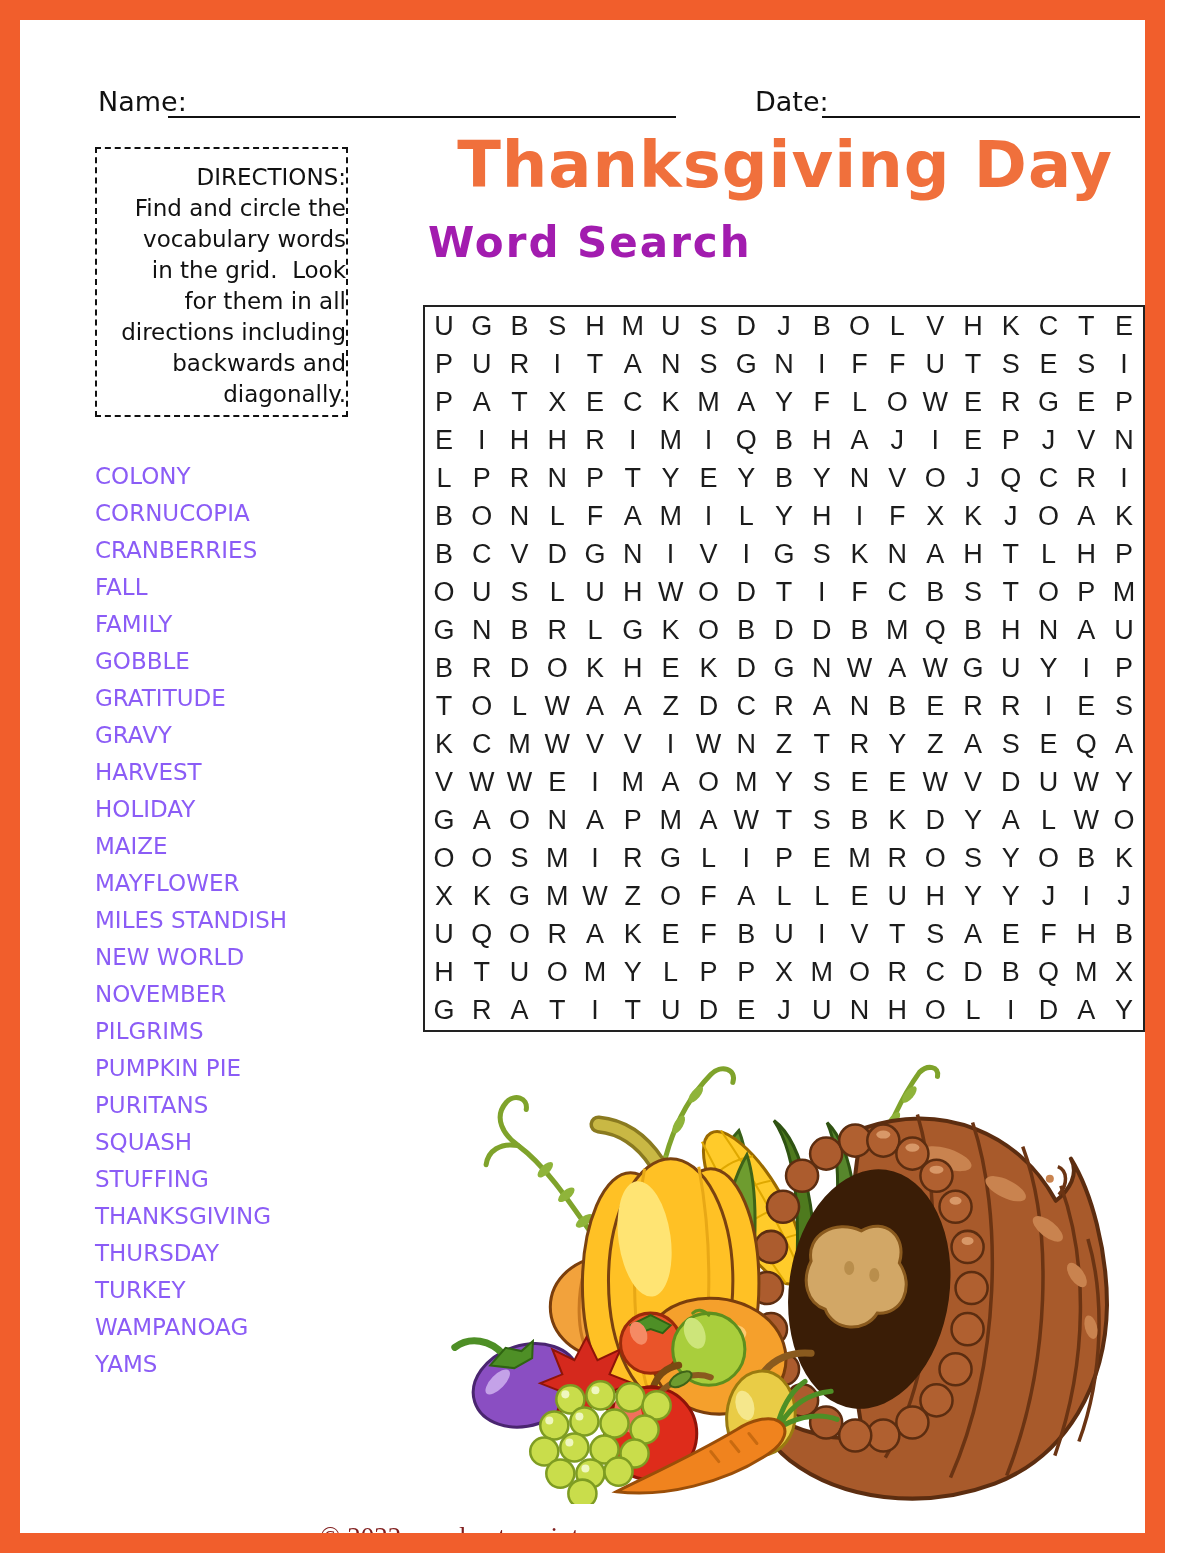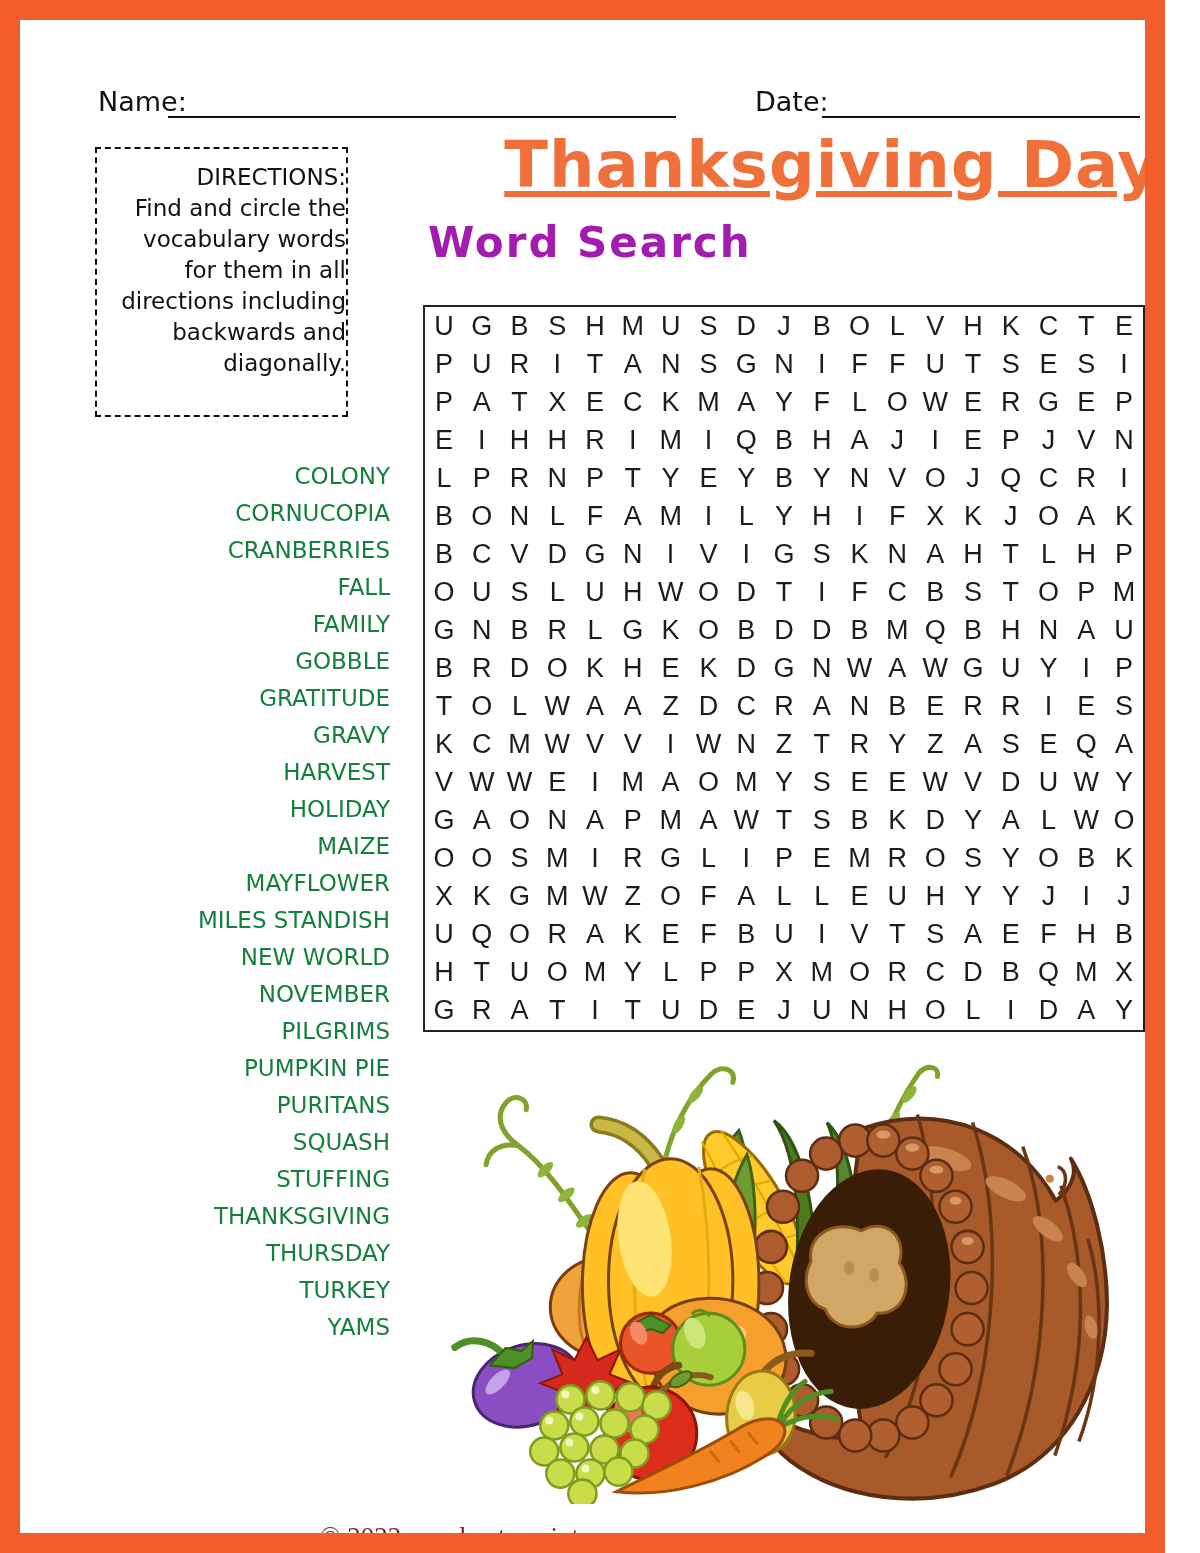--- a/index.html
+++ b/index.html
@@ -12,24 +12,23 @@
     font-family:"DejaVu Sans", sans-serif;
     overflow:hidden;
   }
   .abs{position:absolute;}
   
   .hdr-label{font-size:27px;color:#111;}
   .write-line{border-top:2.5px solid #111;height:0;}
   
   .title{
     left:390px;width:750px;top:108px;
-    text-align:right;
+    text-align:center;
     font-size:64px;font-weight:800;letter-spacing:1px;
     color:#F0703C;
-    text-decoration:underline;
   }
   .subtitle{
     left:408px;width:750px;top:198px;
     text-align:left;
     font-size:42px;font-weight:600;letter-spacing:2px;
     color:#a21caf;
   }
   
   .directions{
     left:75px;top:127px;width:253px;height:270px;
@@ -50,22 +49,22 @@
     grid-auto-rows:1fr;
   }
   .cell{
     display:flex;align-items:center;justify-content:center;
     font-family:"Liberation Sans", sans-serif;
     font-size:27px;color:#1c1c1c;
   }
   
   .words{
     left:75px;top:438px;width:295px;
-    text-align:right;
-    font-size:23px;color:#15803d;
+    text-align:left;
+    font-size:23px;color:#8b5cf6;
   }
   .word-item{height:37px;line-height:37px;}
   
   .footer{
     left:300px;top:1489px;width:600px;
     text-align:left;
     font-family:"Liberation Serif", serif;
     font-size:27px;color:#7f1d1d;margin-top:13px;
   }
   
@@ -82,20 +81,21 @@
   <div class="abs write-line" style="left:802px;top:96px;width:318px;"></div>
 
   <div class="abs title">Thanksgiving Day</div>
   <div class="abs subtitle">Word Search</div>
 
   <div class="abs directions">
     <div class="dir-line">DIRECTIONS:</div>
     <div>
         <div class="dir-line">Find and circle the</div>
         <div class="dir-line">vocabulary words</div>
+        <div class="dir-line">in the grid.  Look</div>
         <div class="dir-line">for them in all</div>
         <div class="dir-line">directions including</div>
         <div class="dir-line">backwards and</div>
         <div class="dir-line">diagonally.</div>
       </div>
   </div>
 
   <div class="abs grid">
       <div class="cell">U</div>
       <div class="cell">G</div>
@@ -477,20 +477,21 @@
       <div class="word-item">NEW WORLD</div>
       <div class="word-item">NOVEMBER</div>
       <div class="word-item">PILGRIMS</div>
       <div class="word-item">PUMPKIN PIE</div>
       <div class="word-item">PURITANS</div>
       <div class="word-item">SQUASH</div>
       <div class="word-item">STUFFING</div>
       <div class="word-item">THANKSGIVING</div>
       <div class="word-item">THURSDAY</div>
       <div class="word-item">TURKEY</div>
+      <div class="word-item">WAMPANOAG</div>
       <div class="word-item">YAMS</div>
     </div>
 
   <svg class="abs art" viewBox="0 0 660 460" aria-hidden="true">
 
     <g fill="none" stroke="#7FA32B" stroke-width="5" stroke-linecap="round">
       <path d="M160,215 C125,165 100,125 70,103 C55,92 45,75 58,60 C66,51 80,55 78,67"></path>
       <path d="M70,103 C52,100 40,108 38,122"></path>
       <path d="M210,195 C205,130 225,70 262,32 C272,22 288,26 284,40"></path>
       <path d="M425,125 C438,85 452,55 470,30 C478,22 490,24 488,34"></path>

